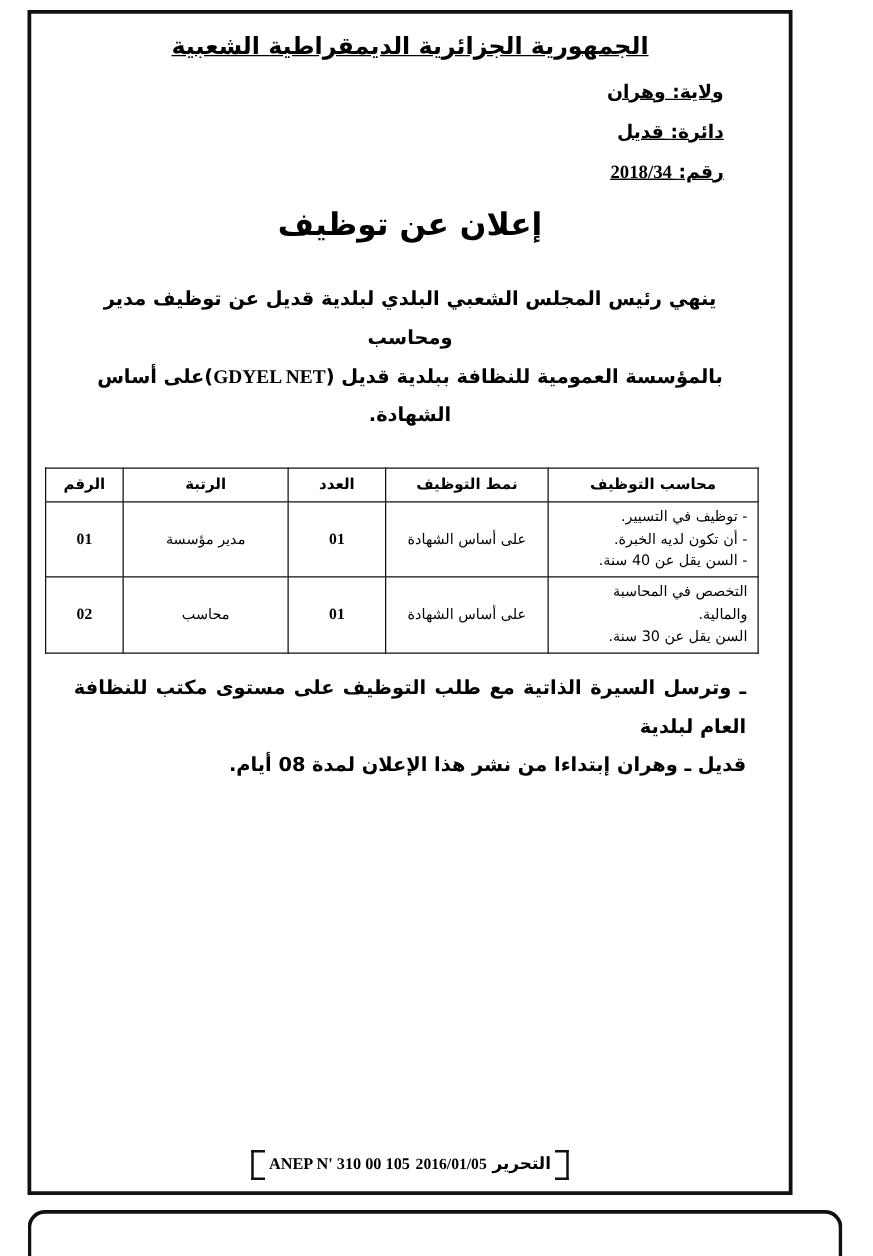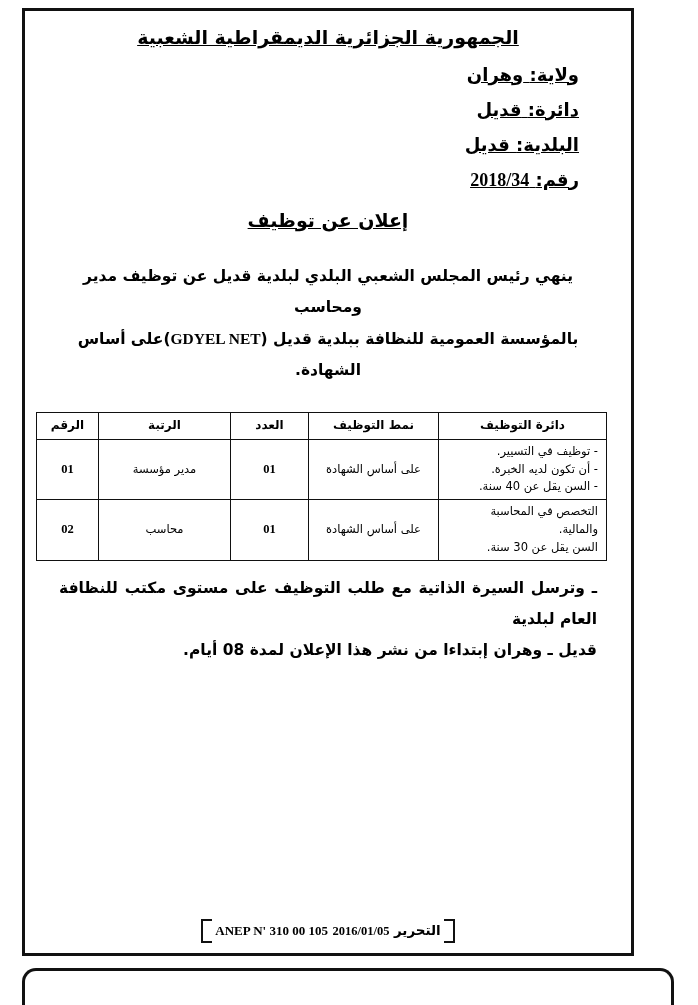--- a/index.html
+++ b/index.html
@@ -69,33 +69,32 @@
   }
 
   .meta-block {
     margin-top: 14px;
     padding-left: 0;
     padding-right: 0;
     text-align: right;
   }
   .meta-line {
     font-weight: bold;
-    font-size: 18px;
+    font-size: 15px;
     text-decoration: underline;
     margin: 0 0 14px 0;
     padding-right: 28px;
     white-space: nowrap;
   }
   .meta-line .mval { text-decoration: underline; }
 
   .announce-title {
     text-align: center;
     font-weight: bold;
-    font-size: 19px;
-    text-decoration: underline;
+    font-size: 25px;
     margin-top: 18px;
     margin-bottom: 30px;
   }
 
   .para {
     font-weight: bold;
     font-size: 15.5px;
     line-height: 2.0;
     text-align: justify;
     text-align-last: right;
@@ -204,24 +203,20 @@
 
       <div class="title-main">الجمهورية الجزائرية الديمقراطية الشعبية</div>
 
       <div class="meta-block">
         <div class="meta-line">
           <span>ولاية:</span>
           <span class="mval">وهران</span>
         </div>
         <div class="meta-line">
           <span>دائرة:</span>
-          <span class="mval">قديل</span>
-        </div>
-        <div class="meta-line">
-          <span>البلدية:</span>
           <span class="mval">قديل</span>
         </div>
         <div class="meta-line">
           <span>رقم:</span>
           <span class="mval latin">2018/34</span>
         </div>
       </div>
 
       <div class="announce-title">إعلان عن توظيف</div>
 
@@ -235,21 +230,21 @@
       <table class="jobs">
         <colgroup>
           <col class="col-cond">
           <col class="col-mode">
           <col class="col-count">
           <col class="col-rank">
           <col class="col-num">
         </colgroup>
         <thead>
           <tr>
-            <th>دائرة التوظيف</th>
+            <th>محاسب التوظيف</th>
             <th>نمط التوظيف</th>
             <th>العدد</th>
             <th>الرتبة</th>
             <th>الرقم</th>
           </tr>
         </thead>
         <tbody>
           <tr>
             <td class="cond">
               <span class="cl">- توظيف في التسيير.</span>

